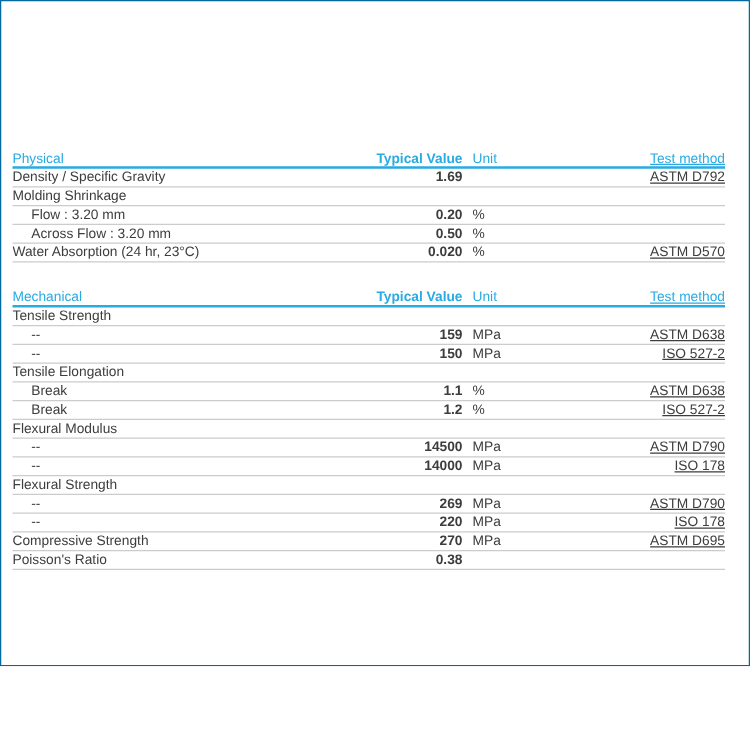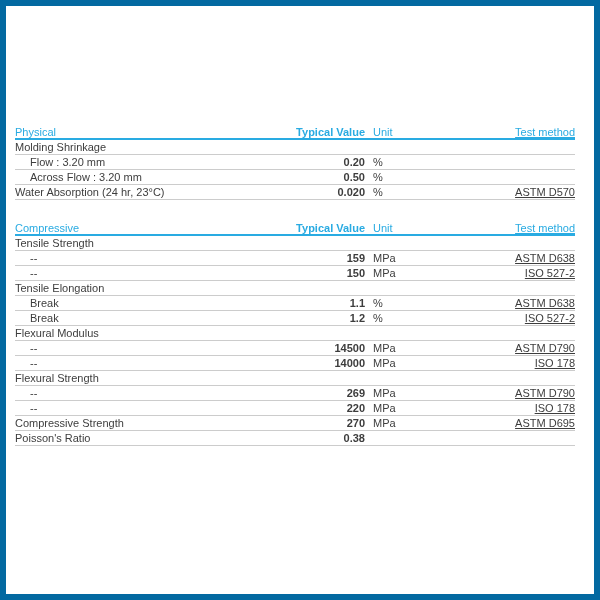--- a/index.html
+++ b/index.html
@@ -2,23 +2,23 @@
 <html><head>
 <meta charset="utf-8">
 <style>
   html, body {
     margin: 0;
     padding: 0;
     background: #ffffff;
   }
   .frame {
     width: 600px;
-    height: 600px;
+    height: 533px;
     box-sizing: border-box;
-    border: 6px solid #0369a1;
+    border: 1px solid #0369a1;
     background: #ffffff;
     font-family: "Liberation Sans", sans-serif;
     overflow: hidden;
   }
   .content {
     padding: 119px 19px 0 9px;
   }
   .row {
     display: flex;
     align-items: center;
@@ -74,20 +74,26 @@
   <div class="content">
     <div id="tables">
         <div class="section">
           <div class="row header-row">
             <div class="col-name">Physical</div>
             <div class="col-value">Typical Value</div>
             <div class="col-unit">Unit</div>
             <div class="col-method">Test method</div>
           </div>
           <div class="row data-row">
+            <div class="col-name">Density / Specific Gravity</div>
+            <div class="col-value">1.69</div>
+            <div class="col-unit"></div>
+            <div class="col-method">ASTM D792</div>
+          </div>
+          <div class="row data-row">
             <div class="col-name">Molding Shrinkage</div>
             <div class="col-value"></div>
             <div class="col-unit"></div>
             <div class="col-method"></div>
           </div>
           <div class="row data-row">
             <div class="col-name indent">Flow : 3.20 mm</div>
             <div class="col-value">0.20</div>
             <div class="col-unit">%</div>
             <div class="col-method"></div>
@@ -100,21 +106,21 @@
           </div>
           <div class="row data-row">
             <div class="col-name">Water Absorption (24 hr, 23°C)</div>
             <div class="col-value">0.020</div>
             <div class="col-unit">%</div>
             <div class="col-method">ASTM D570</div>
           </div>
         </div>
         <div class="section">
           <div class="row header-row">
-            <div class="col-name">Compressive</div>
+            <div class="col-name">Mechanical</div>
             <div class="col-value">Typical Value</div>
             <div class="col-unit">Unit</div>
             <div class="col-method">Test method</div>
           </div>
           <div class="row data-row">
             <div class="col-name">Tensile Strength</div>
             <div class="col-value"></div>
             <div class="col-unit"></div>
             <div class="col-method"></div>
           </div>

